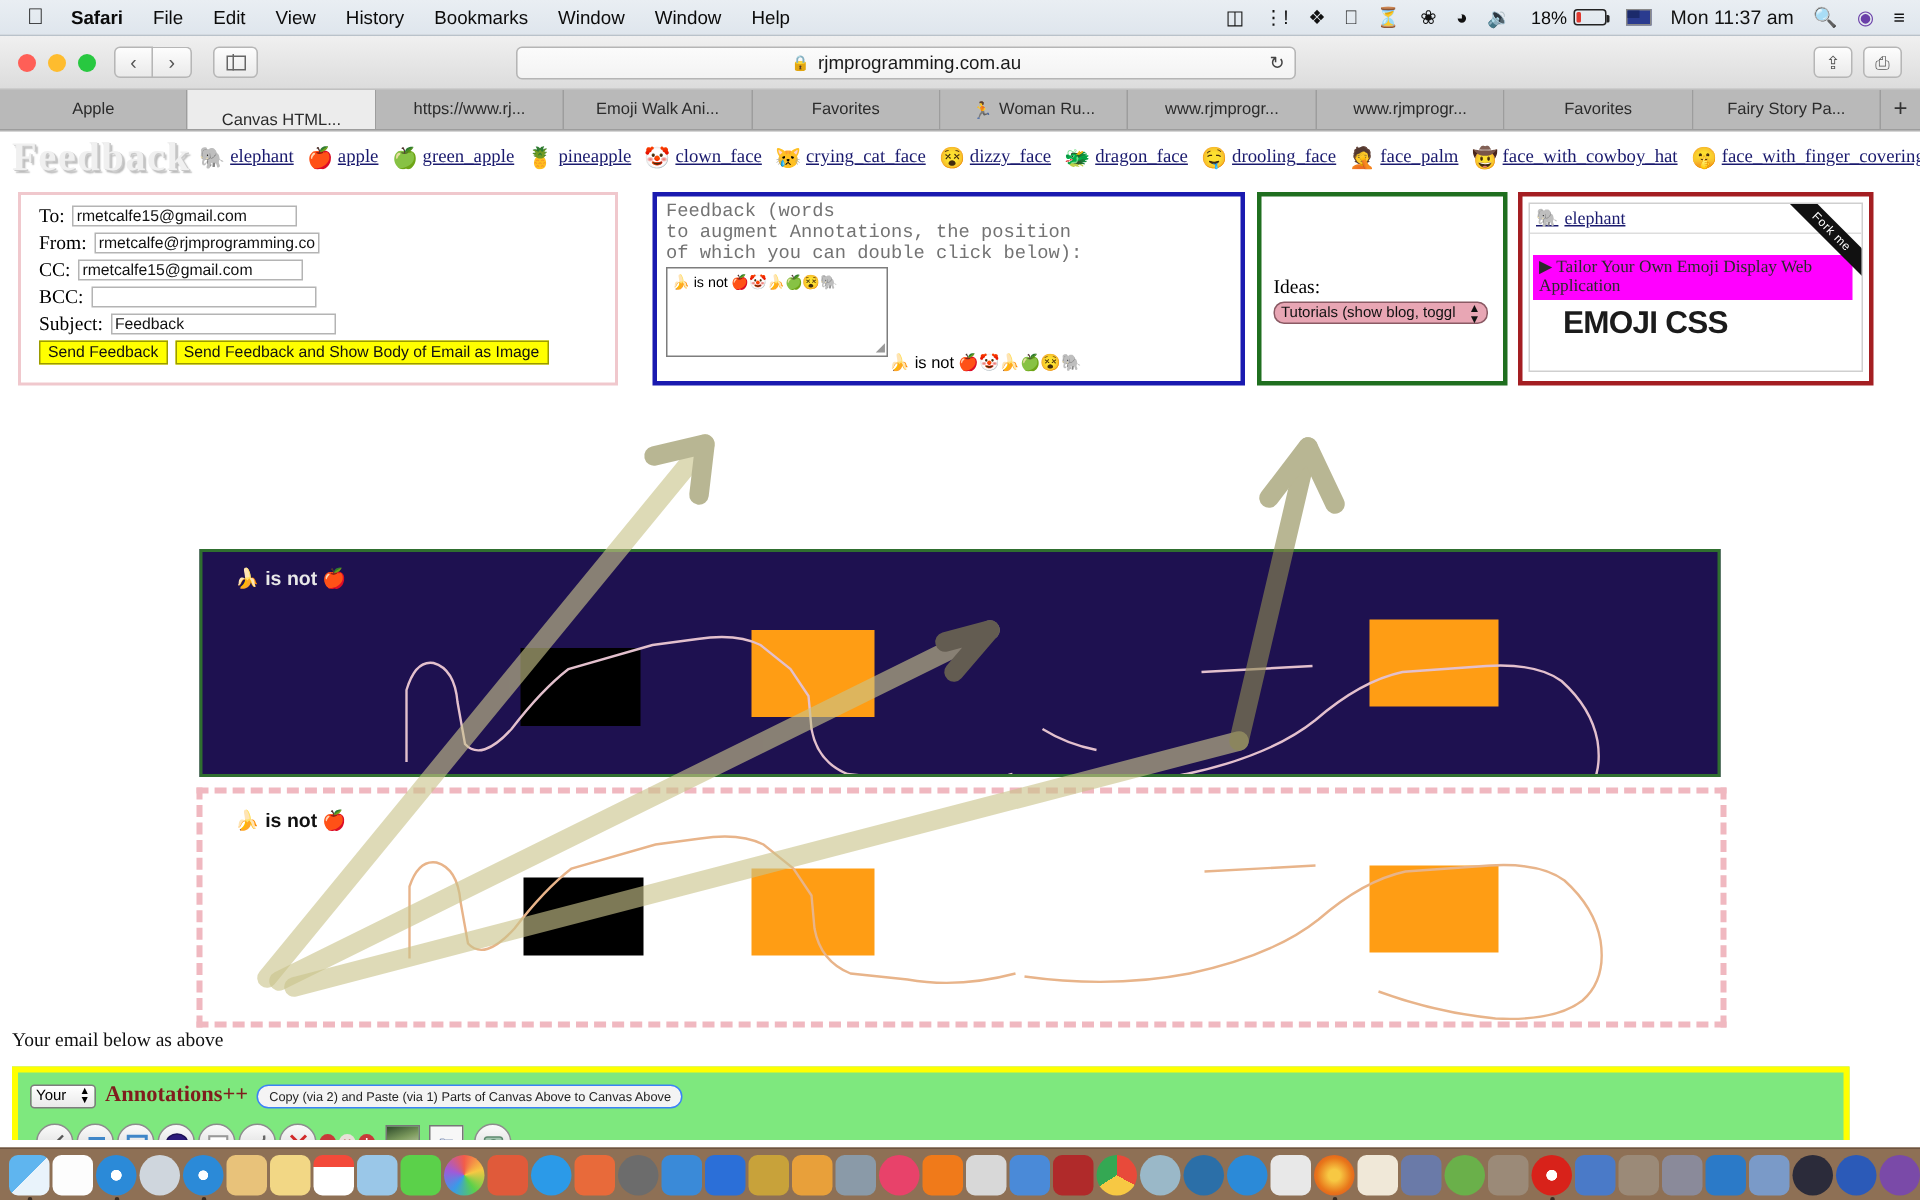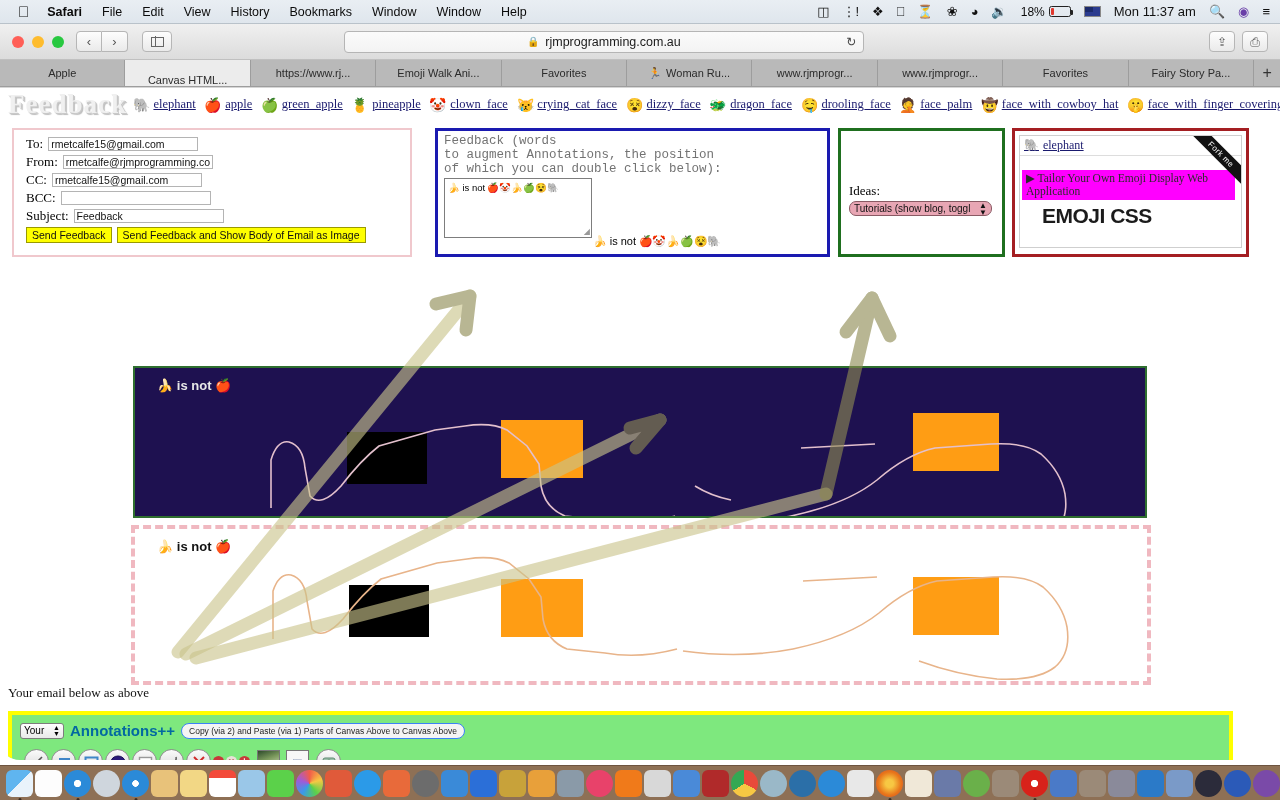--- a/index.html
+++ b/index.html
@@ -54,21 +54,21 @@
   .tbbtn { width:26px;height:21px;background:linear-gradient(#fdfdfd,#eaeaea);border:1px solid #b6b6b6;
            border-radius:4px;display:flex;align-items:center;justify-content:center;font-size:12px;color:#555;}
   .tabrow { height:27px; display:flex; background:#b9b9b9; border-bottom:1px solid #9d9d9d;}
   .tab { flex:1 1 0; min-width:0; display:flex; align-items:center; justify-content:center; gap:4px;
          font-size:11px; color:#2b2b2b; border-right:1px solid #9d9d9d; background:#b9b9b9;
          overflow:hidden; white-space:nowrap; padding:0 4px; }
   .tab.active { background:#ececec;align-items:flex-end; }
   .tabplus { width:26px; display:flex;align-items:center;justify-content:center;font-size:16px;color:#333;background:#b9b9b9;}
 
   
-  .page { position:absolute; left:0; top:88px; width:1280px; height:672px; background:#fff; overflow:hidden;border-radius:20px; }
+  .page { position:absolute; left:0; top:88px; width:1280px; height:672px; background:#fff; overflow:hidden; }
 
   .emojirow { position:relative; height:33px; display:flex; align-items:center; padding-left:0; white-space:nowrap; overflow:hidden;}
   .fbtitle { font-family:"Liberation Serif", serif; font-size:27px; color:#f0f0f0;
              text-shadow: 1px 1px 0 #c9c9c9, 2px 2px 1px #bdbdbd, -1px -1px 0 #ffffff;
              font-weight:bold; letter-spacing:1px; margin-left:8px; margin-right:6px; }
   .elink { font-family:"Liberation Serif", serif; font-size:12.5px; color:#1a1a6e; text-decoration:underline; margin-right:9px; }
   .eico { font-size:14px; margin-right:3px; }
 
   
   .panels { position:relative; height:135px; margin-top:2px; }
@@ -121,21 +121,21 @@
 
   .emailnote { position:absolute; left:8px; top:597px; font-family:"Liberation Serif",serif; font-size:13px; color:#111; }
 
   
   .greenpanel { position:absolute; left:8px; top:623px; width:1225px; height:132px;
                 background:#7ee87e; border:4px solid #ffff00; }
   .gp-row1 { display:flex; align-items:center; gap:6px; padding:7px 0 0 8px;}
   .gp-sel { width:44px;height:16px;border:1px solid #7d7d7d;border-radius:3px;background:linear-gradient(#fff,#e9e9e9);
             font-size:10px;display:flex;align-items:center;justify-content:space-between;padding:0 3px;}
   .gp-sel .arrs{font-size:7px;line-height:6px;}
-  .gp-title{font-family:Liberation Sans, sans-serif;font-weight:bold;font-size:15px;color:#0369a1;}
+  .gp-title{font-family:Liberation Serif, serif;font-weight:bold;font-size:15px;color:#7f1d1d;}
   .gp-btn{border:1px solid #3b82f6;border-radius:8px;background:#f4f4f4;font-size:8.5px;color:#222;padding:2px 7px;}
   .toolrow{display:flex;align-items:center;gap:2px;padding:10px 0 0 12px;}
   .tool{width:25px;height:25px;border-radius:50%;border:1px solid #8d8d8d;
         background:linear-gradient(#fbfbfb,#d3d3d3);display:flex;align-items:center;justify-content:center;}
   .tool svg{display:block;}
   .mini{width:11px;height:11px;border-radius:50%;display:flex;align-items:center;justify-content:center;
         font-size:9px;color:#fff;font-weight:bold;line-height:9px;}
   .thumb{width:23px;height:23px;margin-left:5px;border:1px solid #777;
     background:linear-gradient(160deg,#2d4b2a 0%,#7d9b5e 40%,#b9c7a0 70%,#5b7a4a 100%);}
   .thumb2{width:23px;height:23px;margin-left:4px;border:1px solid #777;background:#f7f7f7;

